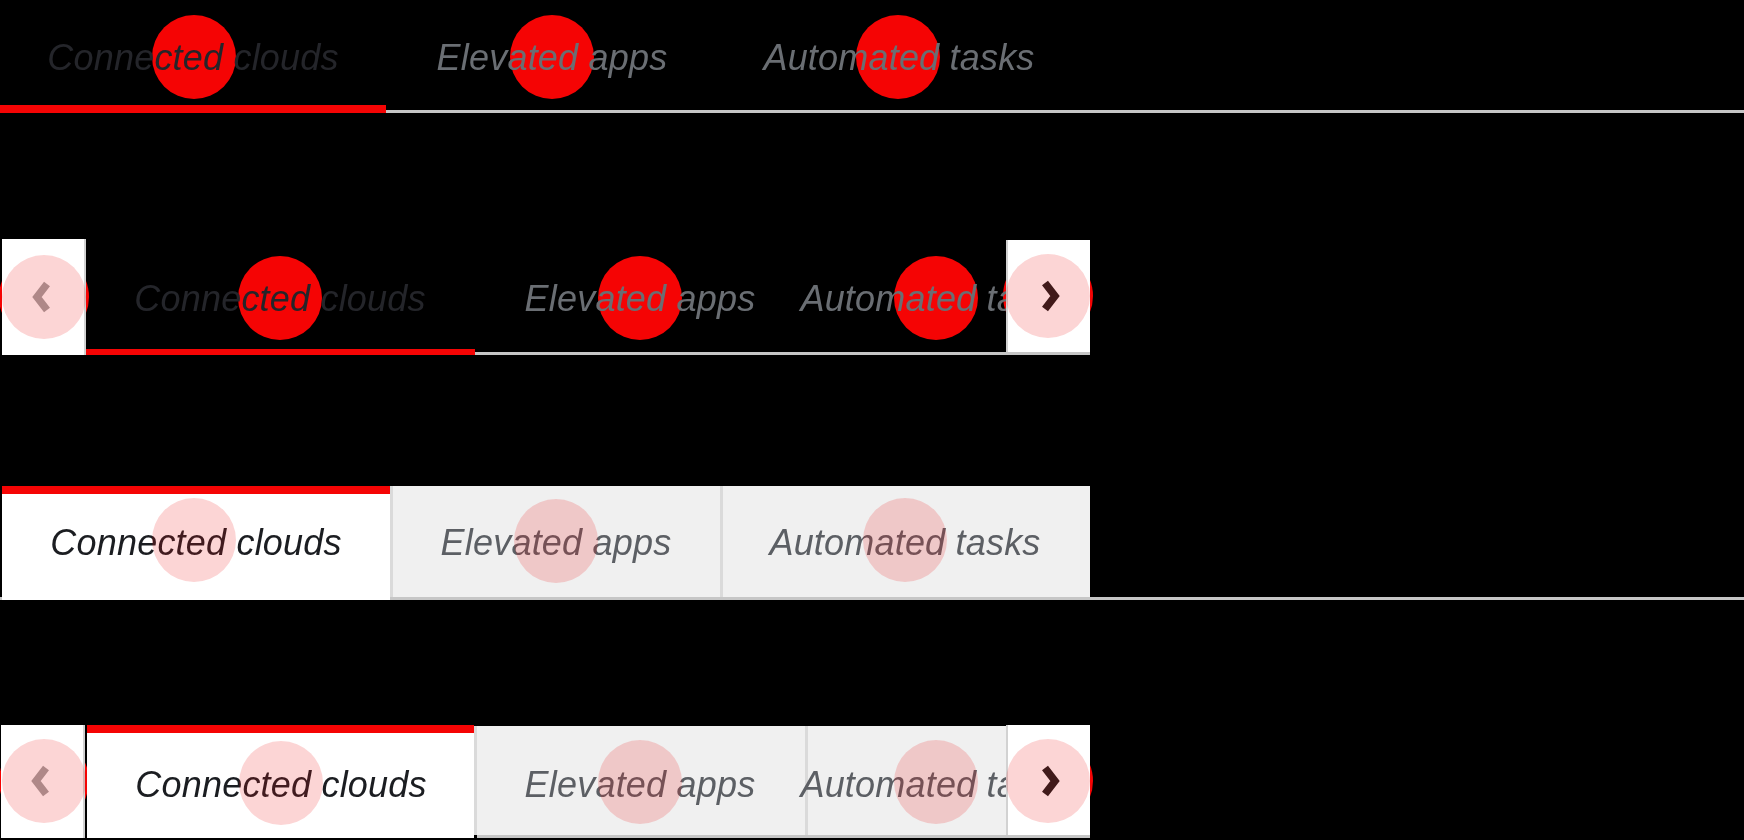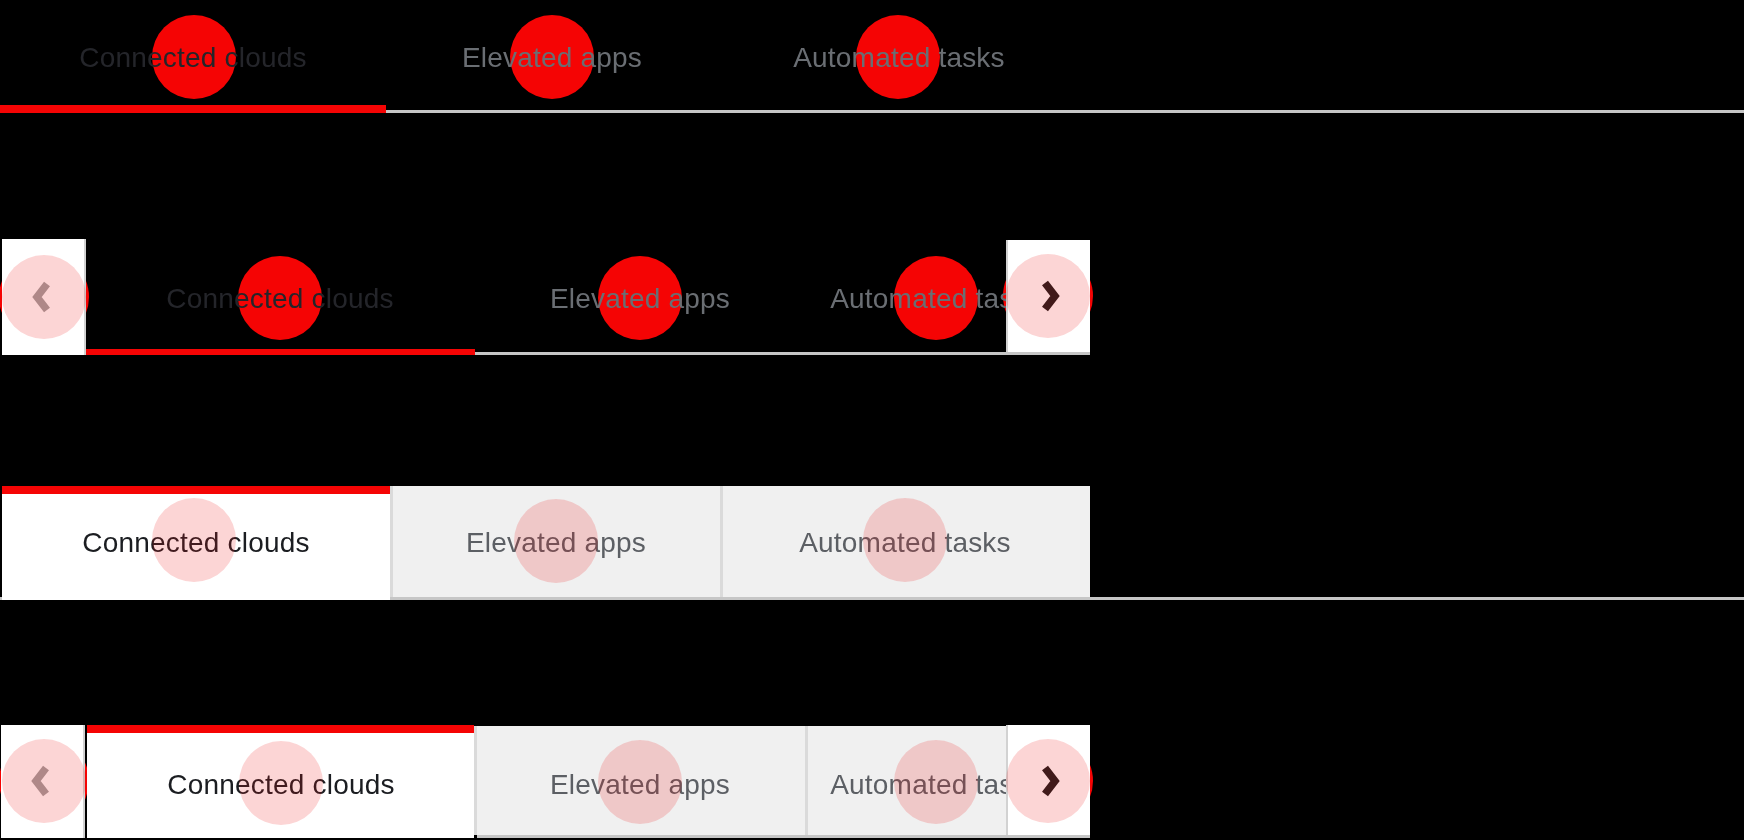--- a/index.html
+++ b/index.html
@@ -1,20 +1,20 @@
 <!DOCTYPE html>
 <html><head>
 <meta charset="utf-8">
 <style>
   html,body{margin:0;padding:0;background:#000;}
   #screen{position:relative;width:1744px;height:840px;background:#000;overflow:hidden;
           font-family:"Liberation Sans","DejaVu Sans",sans-serif;}
   .row{position:absolute;left:0;}
   .lbl{position:absolute;transform:translate(-50%,-50%);white-space:nowrap;
-       font-size:28px;letter-spacing:.2px;z-index:3;}
+       font-size:36px;letter-spacing:.2px;z-index:3;font-style:italic;}
   .lbl.active-dark{color:#24252a;}
   .lbl.active-box{color:#1b1d21;}
   .lbl.inactive{color:#6a6e73;}
   .lbl.inactive-box{color:#5c5f64;}
   .dot{position:absolute;border-radius:50%;transform:translate(-50%,-50%);}
   .dot-red{width:84px;height:84px;background:#f50404;z-index:2;}
   .dot-behind{width:90px;height:90px;background:#f50404;z-index:0;}
   .dot-pink{width:84px;height:84px;background:rgba(240,20,20,0.18);z-index:6;}
   .strip{position:absolute;background:#c6c6c6;z-index:0;}
   .redbar{position:absolute;background:#f50404;z-index:2;}

